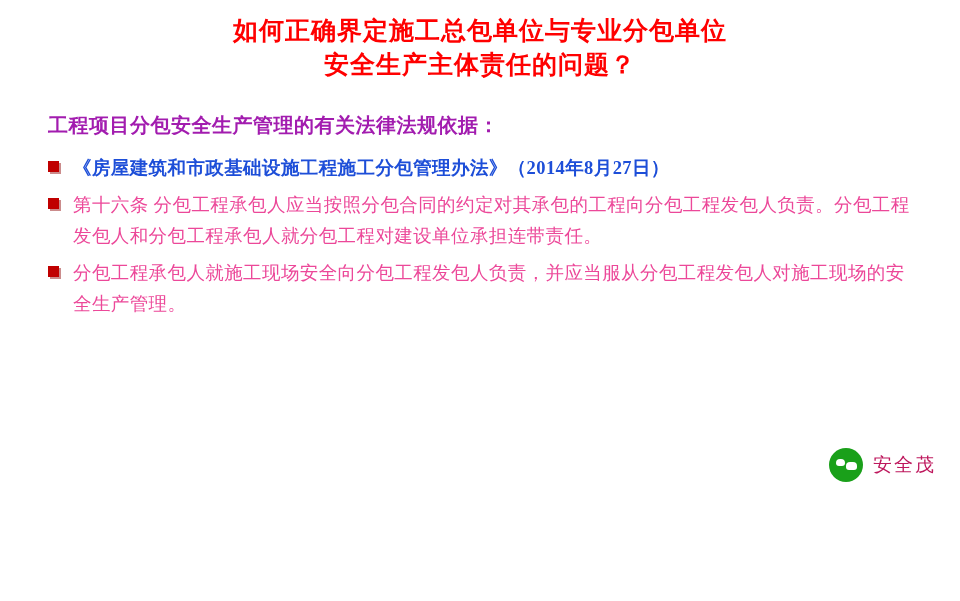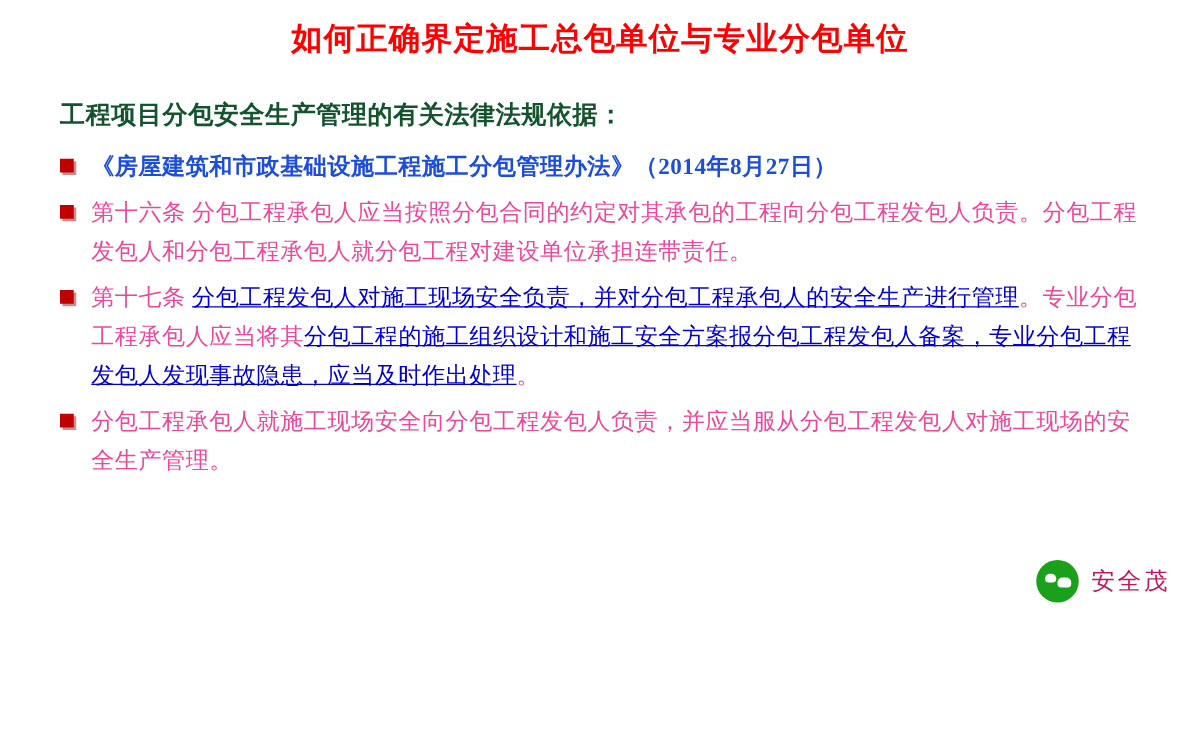--- a/index.html
+++ b/index.html
@@ -32,21 +32,21 @@
     letter-spacing: 1px;
     line-height: 34px;
     white-space: nowrap;
   }
   .subtitle {
     margin-top: 30px;
     margin-left: 48px;
     font-family: "DejaVu Sans", "Liberation Sans", sans-serif;
     font-weight: bold;
     font-size: 20px;
-    color: #14532d;
+    color: #a21caf;
     letter-spacing: 0.5px;
   }
   .body-list {
     margin-top: 14px;
     margin-left: 48px;
     margin-right: 40px;
   }
   .item {
     display: flex;
     align-items: flex-start;
@@ -121,46 +121,41 @@
     letter-spacing: 2px;
   }
 </style>
 </head>
 <body>
 
 <div class="slide">
 
   <div class="title-block">
     <div class="title-line">如何正确界定施工总包单位与专业分包单位</div>
+    <div class="title-line">安全生产主体责任的问题？</div>
   </div>
 
   <div class="subtitle">工程项目分包安全生产管理的有关法律法规依据：</div>
 
   <div class="body-list">
 
     <div class="item">
       <span class="bullet"></span>
       <div class="item-text">
         <span class="t-red">《房屋建筑和市政基础设施工程施工分包管理办法》（2014年8月27日）</span>
       </div>
     </div>
 
     <div class="item">
       <span class="bullet"></span>
       <div class="item-text">
         <span class="t-black">第十六条  分包工程承包人应当按照分包合同的约定对其承包的工程向分包工程发包人负责。分包工程发包人和分包工程承包人就分包工程对建设单位承担连带责任。</span>
       </div>
     </div>
 
-    <div class="item">
-      <span class="bullet"></span>
-      <div class="item-text">
-        <span class="t-black">第十七条  </span><span class="t-blue">分包工程发包人对施工现场安全负责，并对分包工程承包人的安全生产进行管理</span><span class="t-black">。专业分包工程承包人应当将其</span><span class="t-blue">分包工程的施工组织设计和施工安全方案报分包工程发包人备案，专业分包工程发包人发现事故隐患，应当及时作出处理</span><span class="t-black">。</span>
-      </div>
-    </div>
 
     <div class="item">
       <span class="bullet"></span>
       <div class="item-text">
         <span class="t-black">分包工程承包人就施工现场安全向分包工程发包人负责，并应当服从分包工程发包人对施工现场的安全生产管理。</span>
       </div>
     </div>
 
   </div>
 

